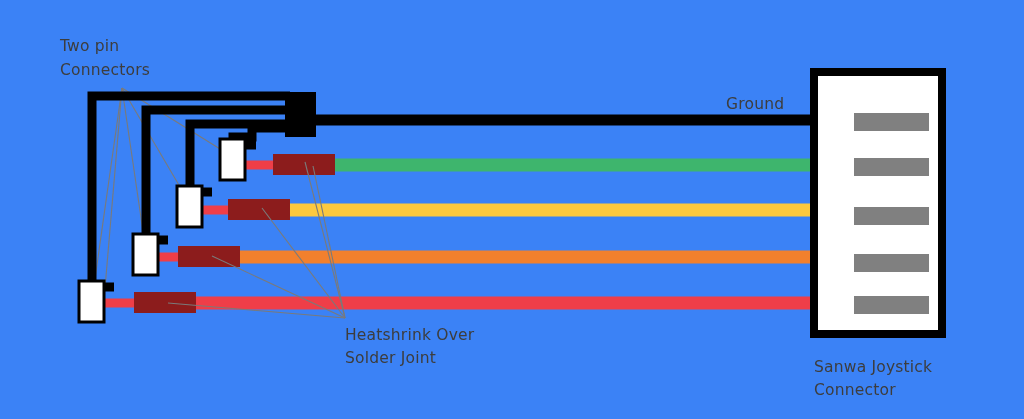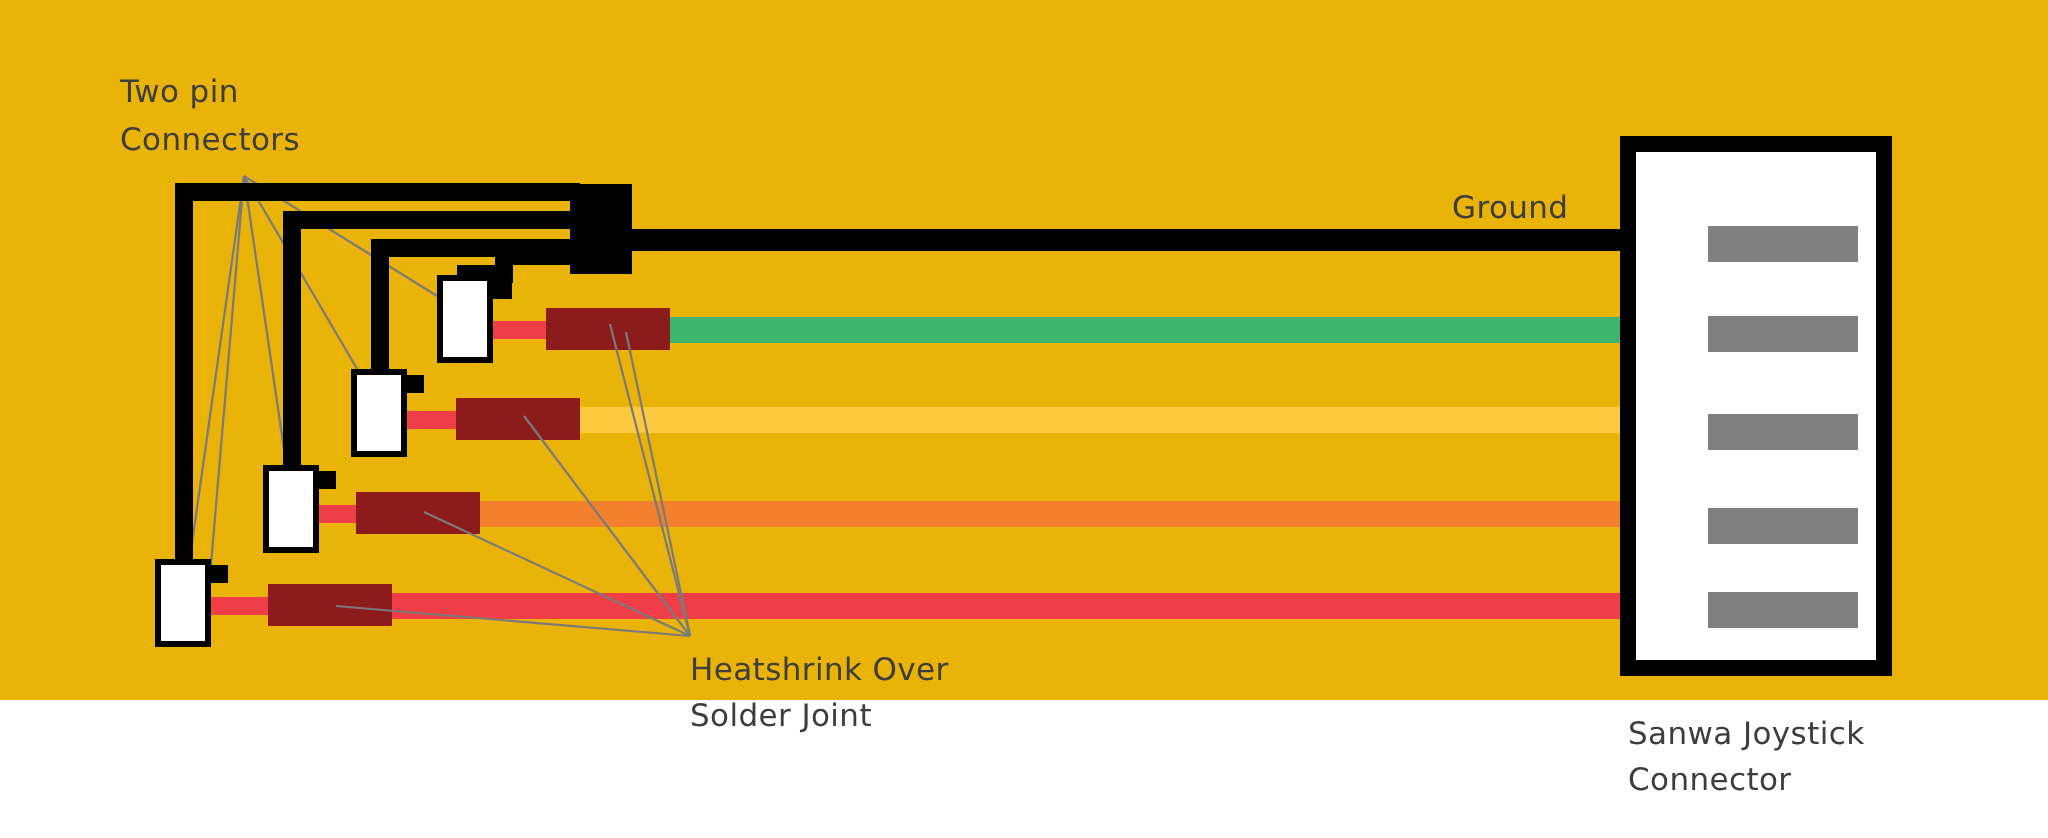--- a/index.html
+++ b/index.html
@@ -1,18 +1,18 @@
 <!DOCTYPE html>
 <html><head>
 <meta charset="utf-8">
 <style>
   html,body{margin:0;padding:0;background:#ffffff;}
   body{width:1024px;height:419px;overflow:hidden;
        font-family:"DejaVu Sans","Liberation Sans",sans-serif;}
-  #stage{position:relative;width:1024px;height:350px;background:#eab308;}
+  #stage{position:relative;width:1024px;height:419px;background:#3b82f6;}
   svg{position:absolute;left:0;top:0;width:1024px;height:419px;}
   .lbl{font-family:"DejaVu Sans","Liberation Sans",sans-serif;
        font-size:15.5px;fill:#3d3d3d;letter-spacing:.2px;}
 </style>
 </head>
 <body>
 
 <div id="stage">
   <svg viewBox="0 0 1024 419" xmlns="http://www.w3.org/2000/svg">
 

